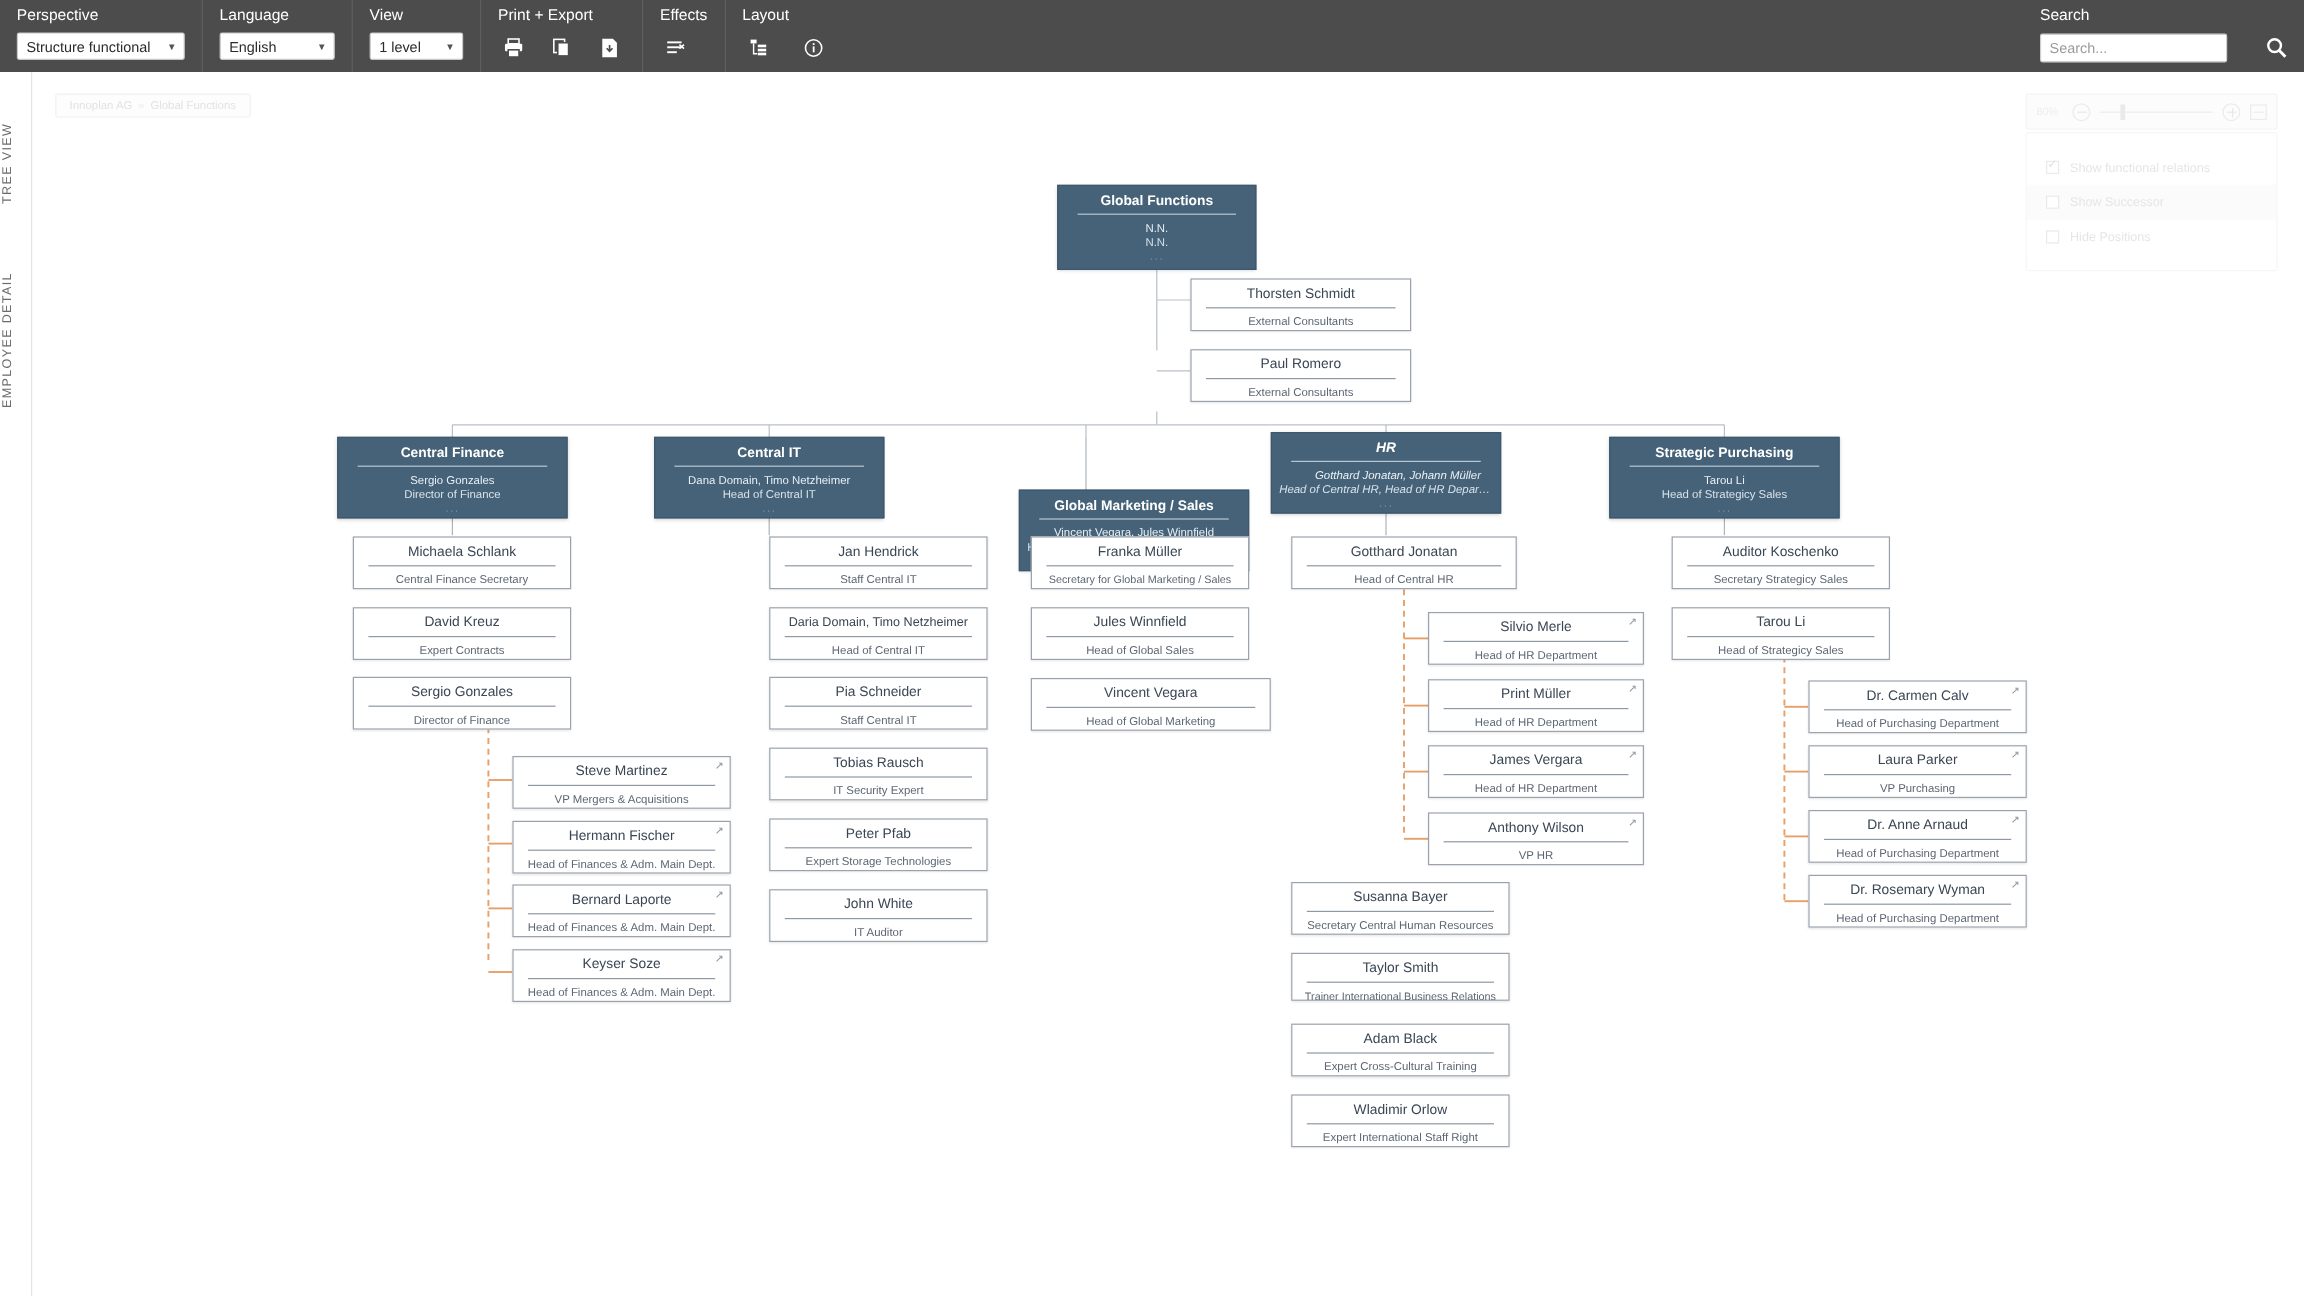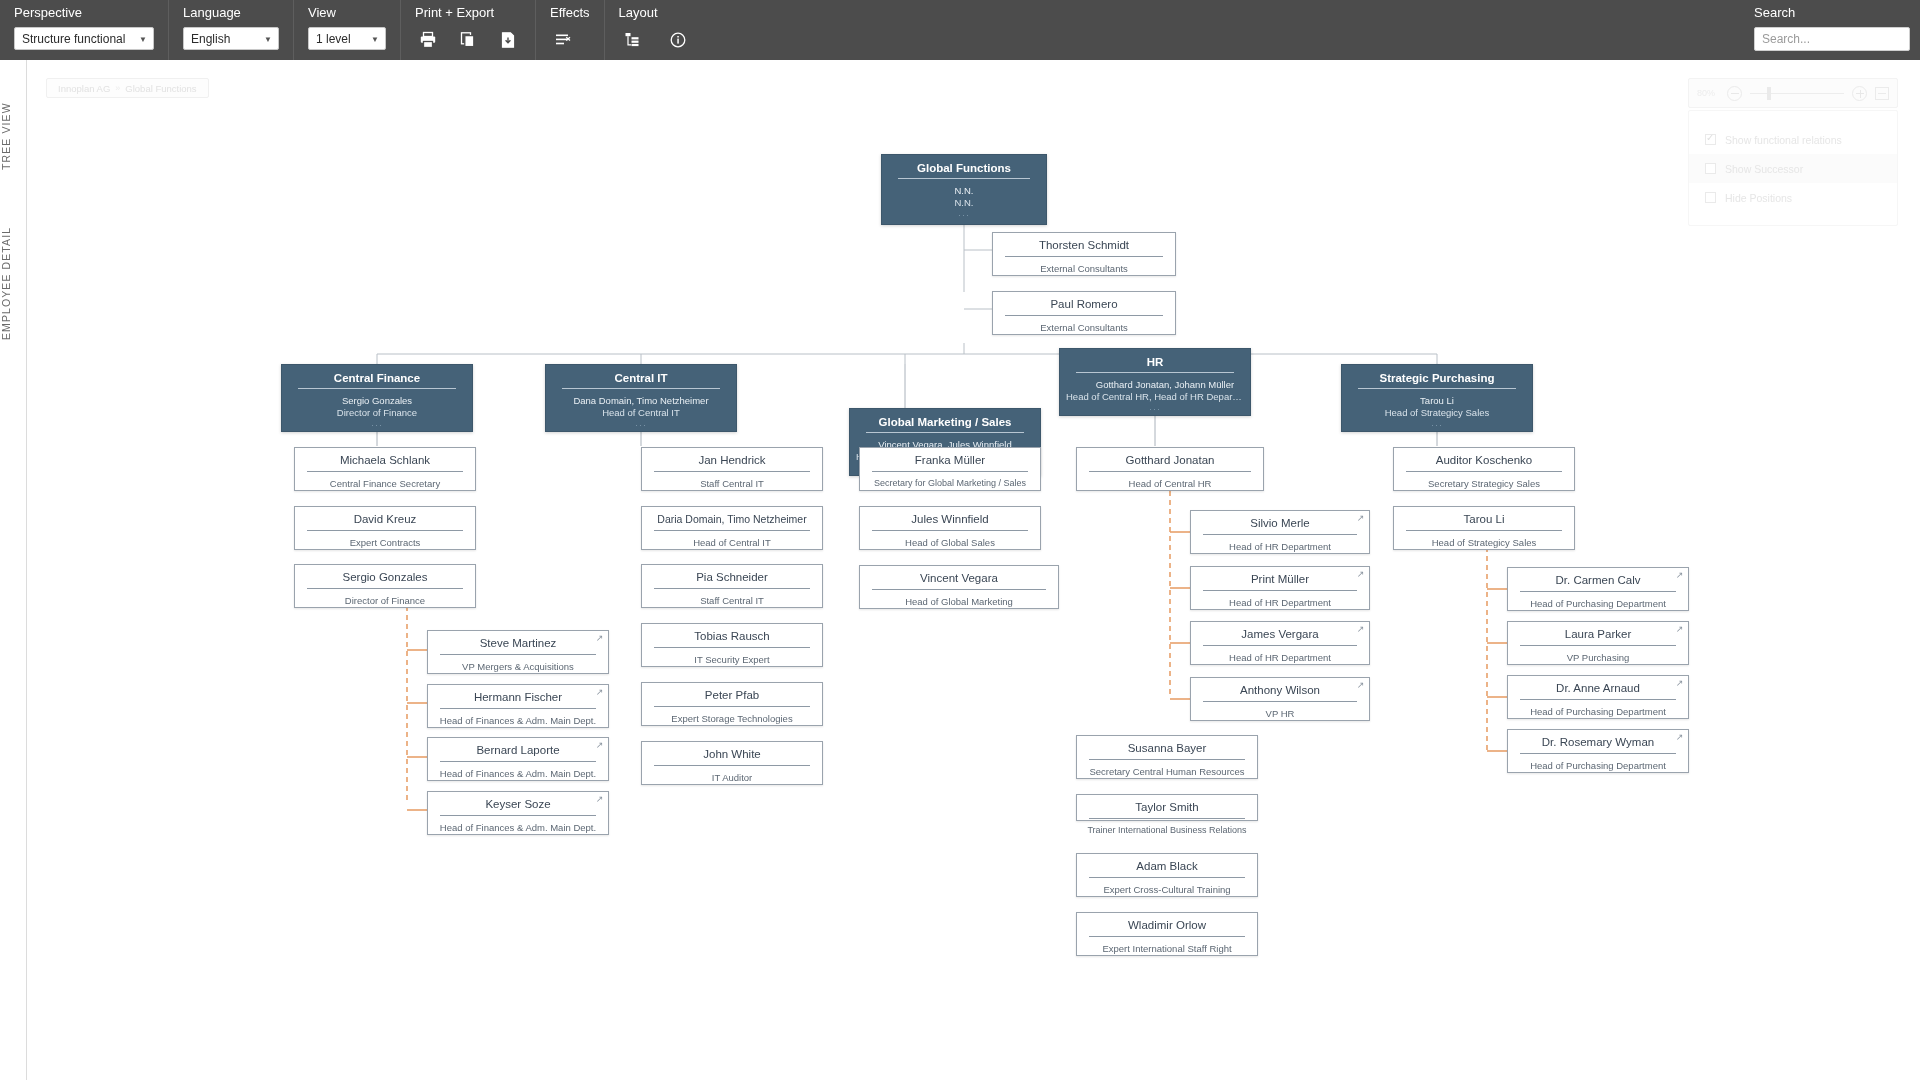--- a/index.html
+++ b/index.html
@@ -62,21 +62,21 @@
     cursor: pointer;
   }
   .icon-btn svg { display: block; }
 
   
   #search-group {
     position: absolute; right: 10px; top: 0;
     height: 60px; padding-top: 5px;
     display: flex; flex-direction: column;
   }
-  #search-row { display: flex; align-items: center; gap: 10px; flex-direction: column; }
+  #search-row { display: flex; align-items: center; gap: 28px; }
   #search-input {
     width: 156px; height: 24px;
     background: #fff; border: 1px solid #cfcfcf; border-radius: 2px;
     font-size: 12px; color: #555; padding: 0 7px;
     font-family: "Liberation Sans", sans-serif;
   }
   #search-input::placeholder { color: #9b9b9b; }
 
   
   #left-rail {
@@ -508,21 +508,21 @@
     </div>
 
     <div class="node dept" style="left:822px; top:304px; width:192px; height:68px;margin-top:44px;">
       <div class="nm">Global Marketing / Sales</div>
       <div class="rule"></div>
       <div class="ti" style="padding-bottom:0;">Vincent Vegara, Jules Winnfield</div>
       <div class="ti2">Head of Global Marketing, Head of Global...</div>
       <div class="dots">···</div>
     </div>
 
-    <div class="node dept" style="left:1032px; top:288px; width:192px; height:68px;">
+    <div class="node dept" style="left:1032px; top:300px; width:192px; height:68px;font-style:italic;">
       <div class="nm">HR</div>
       <div class="rule"></div>
       <div class="ti" style="padding-bottom:0;padding-left:26px;">Gotthard Jonatan, Johann Müller</div>
       <div class="ti2">Head of Central HR, Head of HR Departm...</div>
       <div class="dots">···</div>
     </div>
 
     <div class="node dept" style="left:1314px; top:304px; width:192px; height:68px;">
       <div class="nm">Strategic Purchasing</div>
       <div class="rule"></div>
@@ -645,21 +645,21 @@
       <div class="fx-arrow">↗</div>
       <div class="nm">Anthony Wilson</div>
       <div class="rule"></div>
       <div class="ti">VP HR</div>
     </div>
     <div class="node" style="left:1049px; top:675px; width:182px; height:44px;">
       <div class="nm">Susanna Bayer</div>
       <div class="rule"></div>
       <div class="ti">Secretary Central Human Resources</div>
     </div>
-    <div class="node" style="left:1049px; top:734px; width:182px; height:27px;">
+    <div class="node" style="left:1049px; top:734px; width:182px; height:40px;">
       <div class="nm">Taylor Smith</div>
       <div class="rule"></div>
       <div class="ti" style="font-size:9px;">Trainer International Business Relations</div>
     </div>
     <div class="node" style="left:1049px; top:793px; width:182px; height:44px;">
       <div class="nm">Adam Black</div>
       <div class="rule"></div>
       <div class="ti">Expert Cross-Cultural Training</div>
     </div>
     <div class="node" style="left:1049px; top:852px; width:182px; height:44px;">

